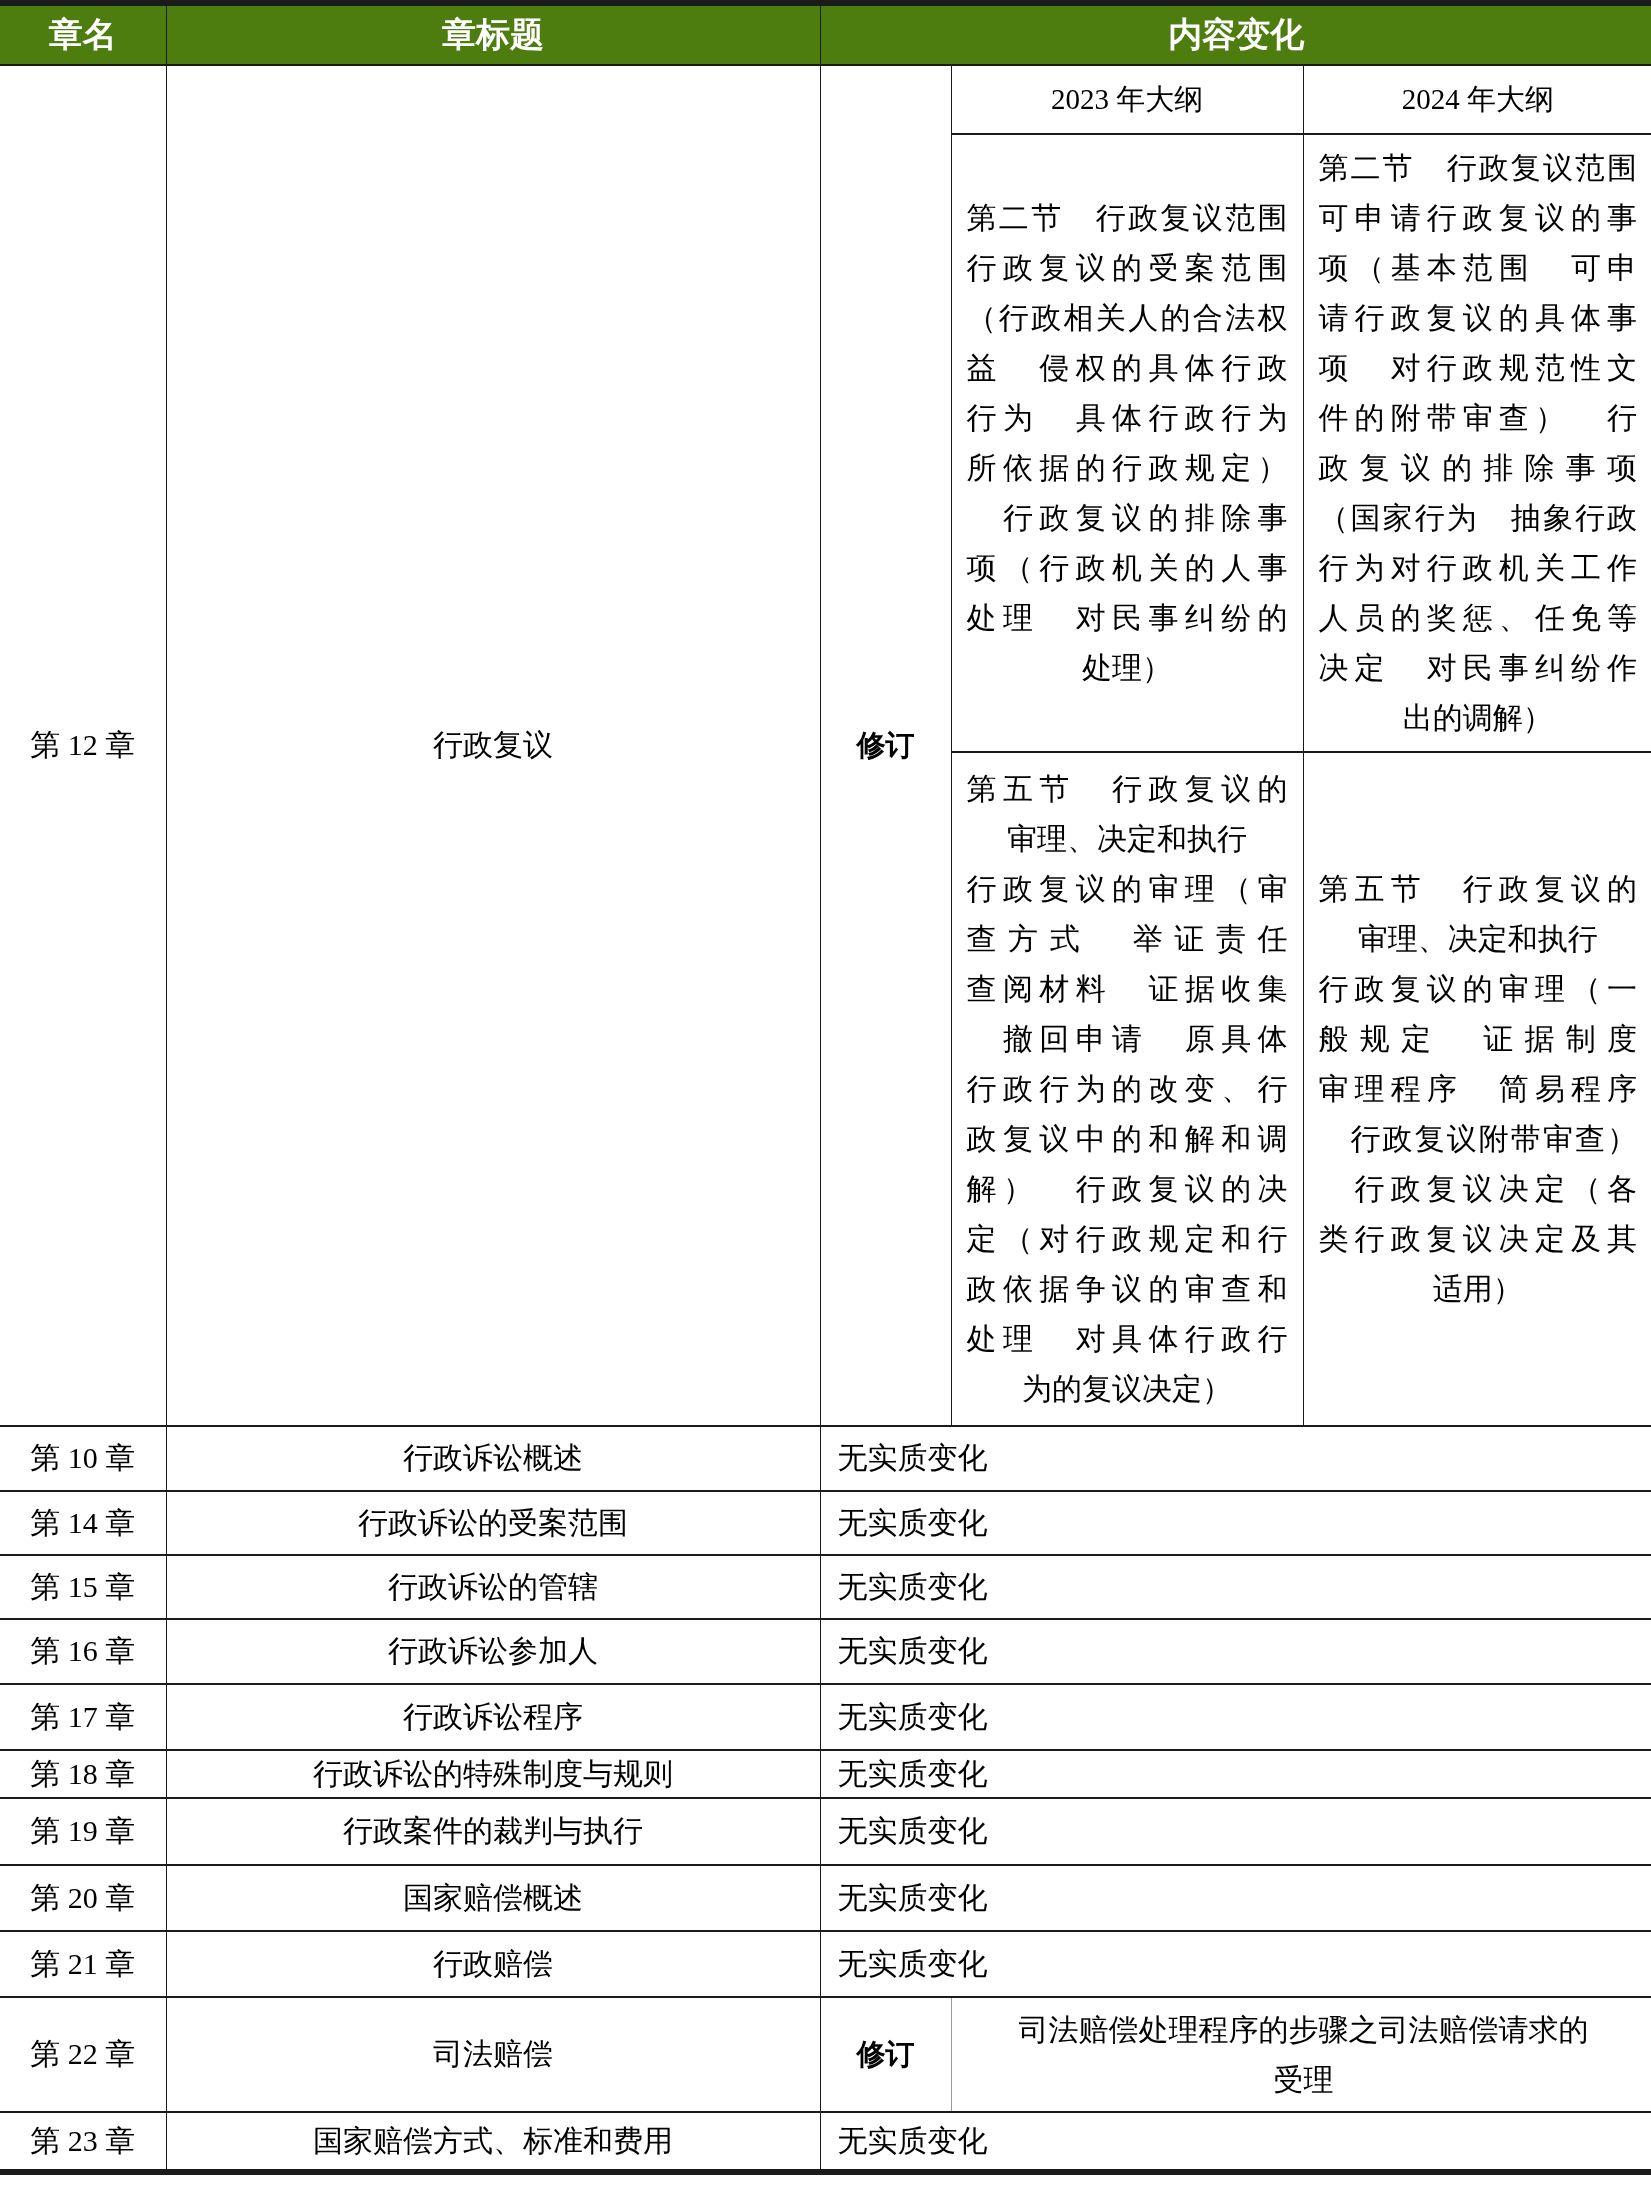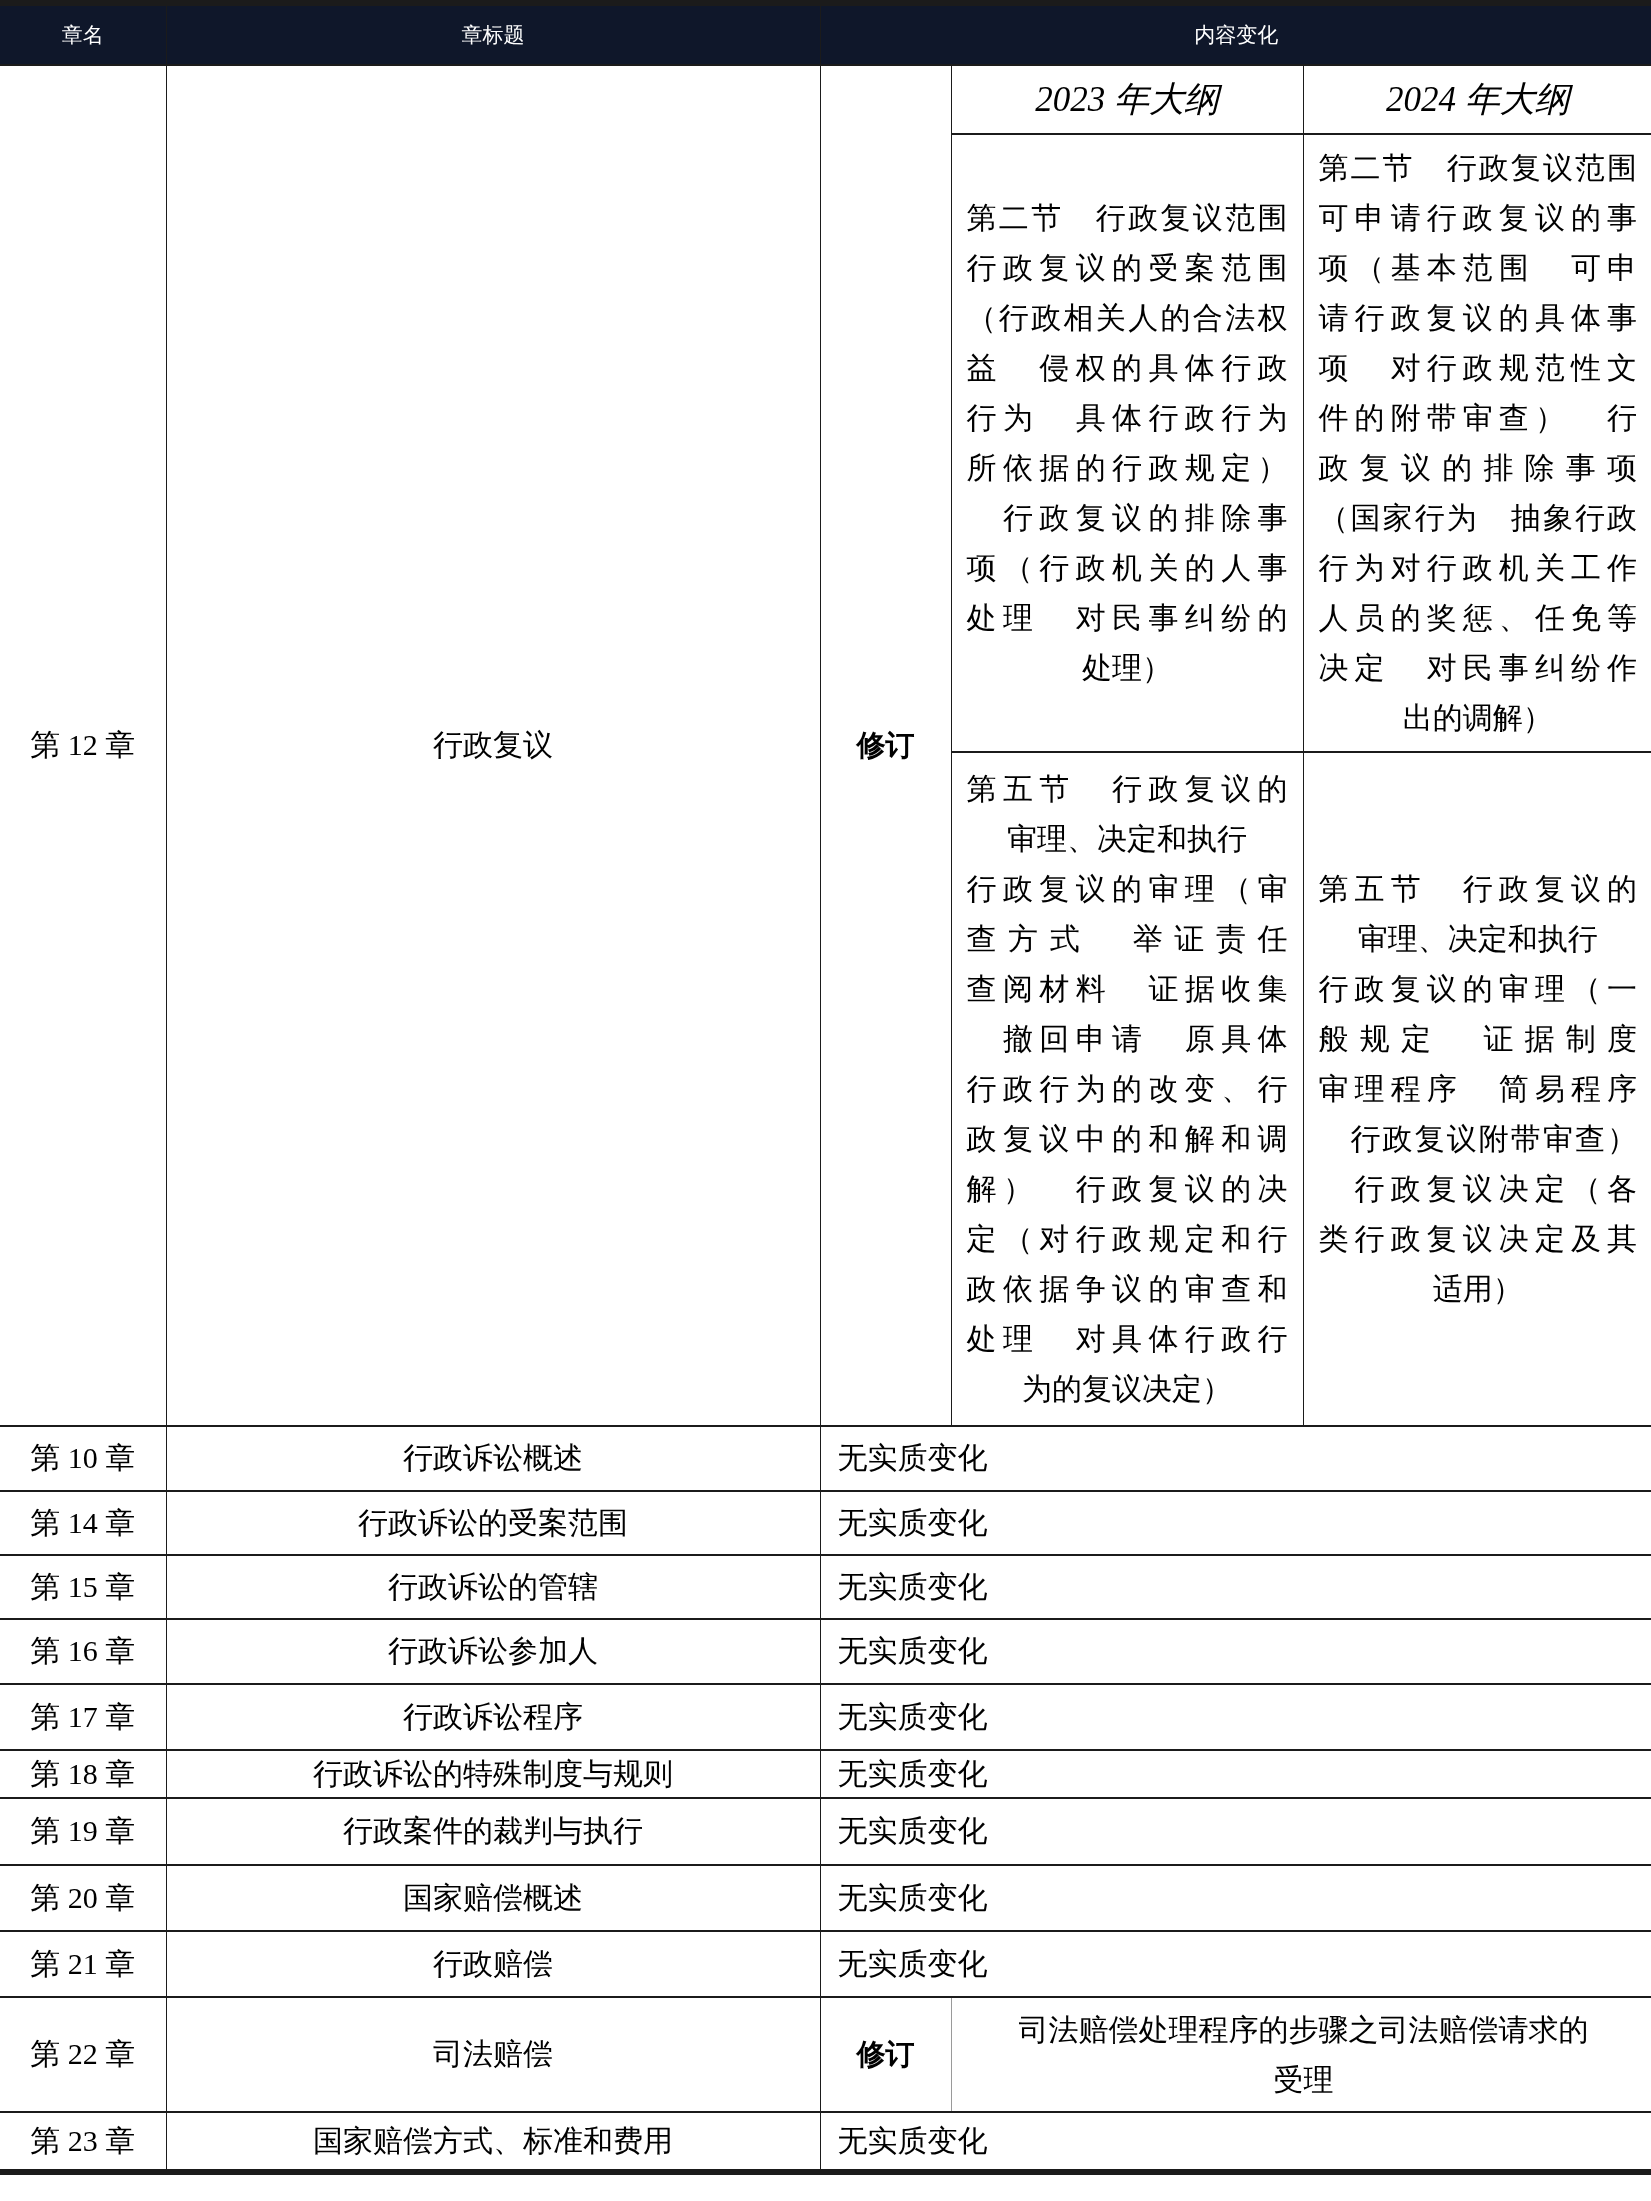--- a/index.html
+++ b/index.html
@@ -13,27 +13,27 @@
   }
   td,th{
     border:1.9px solid #1b1b1b;
     border-top-width:2.8px;border-bottom-width:2.8px;
     padding:0;vertical-align:middle;
     overflow:hidden;
   }
   .bl0{border-left:none !important;}
   .br0{border-right:none !important;}
   thead th{
-    background:#0f172a;color:#ffffff;
+    background:#4d7c0f;color:#ffffff;
     font-family:"Liberation Sans","DejaVu Sans",sans-serif;
-    font-weight:normal;font-size:21px;text-align:center;
+    font-weight:bold;font-size:34px;text-align:center;
     border-top:6.5px solid #1b1b1b;border-bottom:2.8px solid #1b1b1b;
   }
   .fs{font-size:30px;}
-  .fs31{font-size:35px;font-style:italic;}
+  .fs31{font-size:29px;}
   .cc{text-align:center;}
   .cl{text-align:left;padding-left:17px;}
   .status{
     font-family:"Liberation Sans","DejaVu Sans",sans-serif;
     font-weight:bold;font-size:29px;text-align:center;margin-left:12px;
   }
   .lines-cell{padding:8px 15px;}
   .desc-cell{padding-left:18.6px;padding-right:15px;}
   .tl{
     font-size:30px;line-height:50px;text-align:center;

